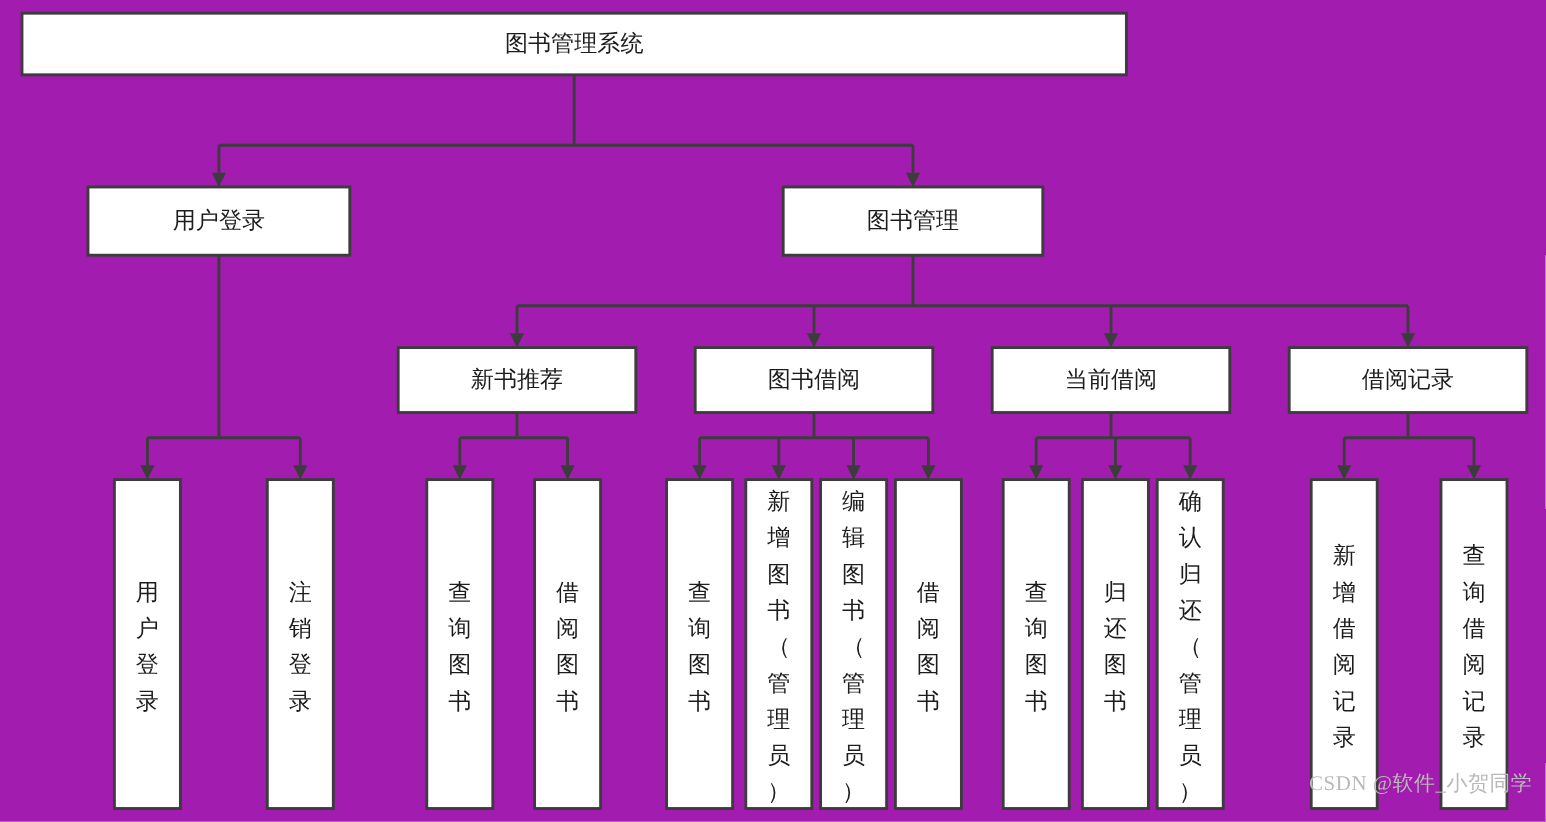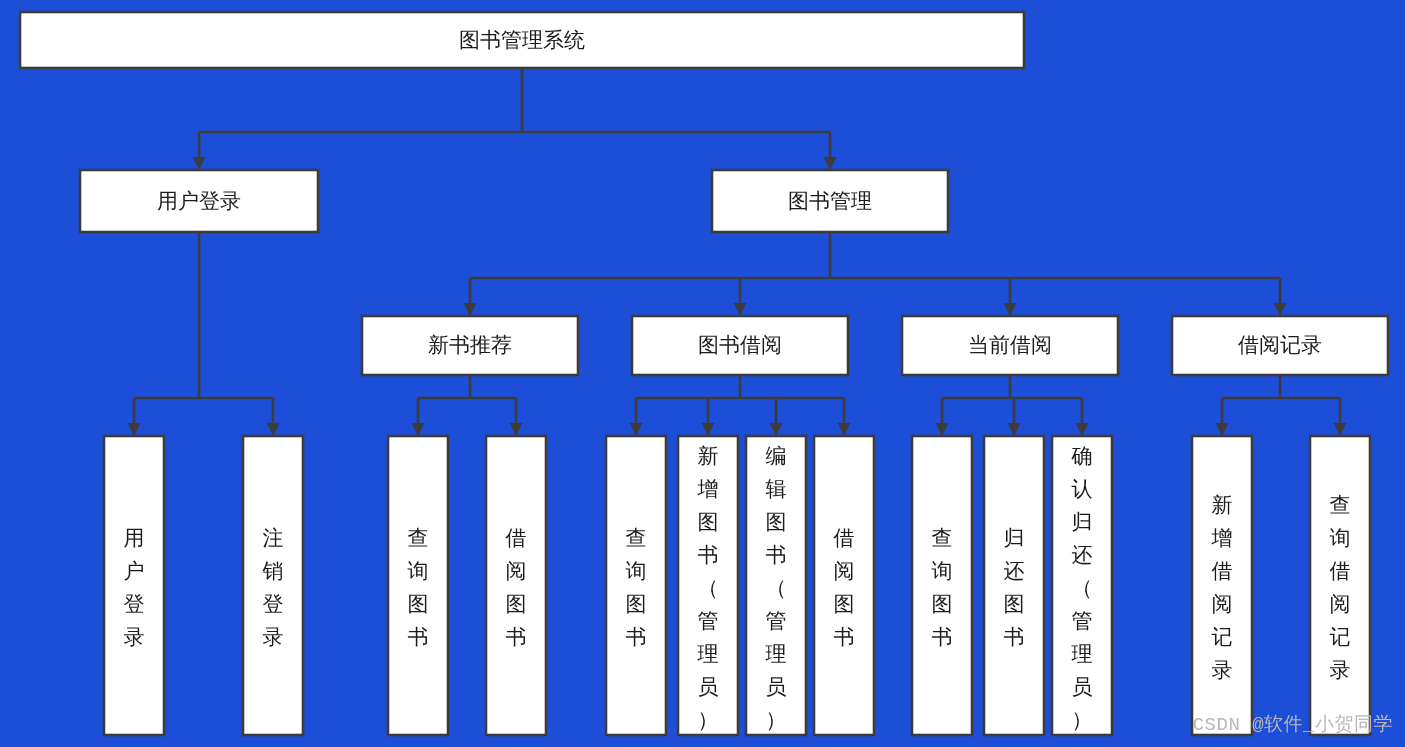--- a/index.html
+++ b/index.html
@@ -11,21 +11,21 @@
     width: 1405px;
     height: 747px;
     font-family: "Liberation Sans", "DejaVu Sans", sans-serif;
     overflow: hidden;
     position: relative;
   }
   #diagram-root {
     position: relative;
     width: 1405px;
     height: 747px;
-    background: #1d4ed8;
+    background: #a21caf;
   }
   svg.chart-svg {
     position: absolute;
     left: 0;
     top: 0;
     width: 1405px;
     height: 747px;
     display: block;
   }
   .node-box {
@@ -52,22 +52,22 @@
   }
   .node-label-v {
     font-family: "Liberation Sans", "DejaVu Sans", sans-serif;
     font-size: 21px;
     fill: #1c1c1c;
     text-anchor: middle;
   }
   .watermark {
     position: absolute;
     right: 12px;
-    bottom: 10px;
-    font-family: Liberation Mono, monospace;
+    bottom: 22px;
+    font-family: Liberation Serif, serif;
     font-size: 19px;
     color: #b8b8b8;
     letter-spacing: 0.5px;
     white-space: nowrap;
     user-select: none;
   }
 </style>
 </head>
 <body>
 

